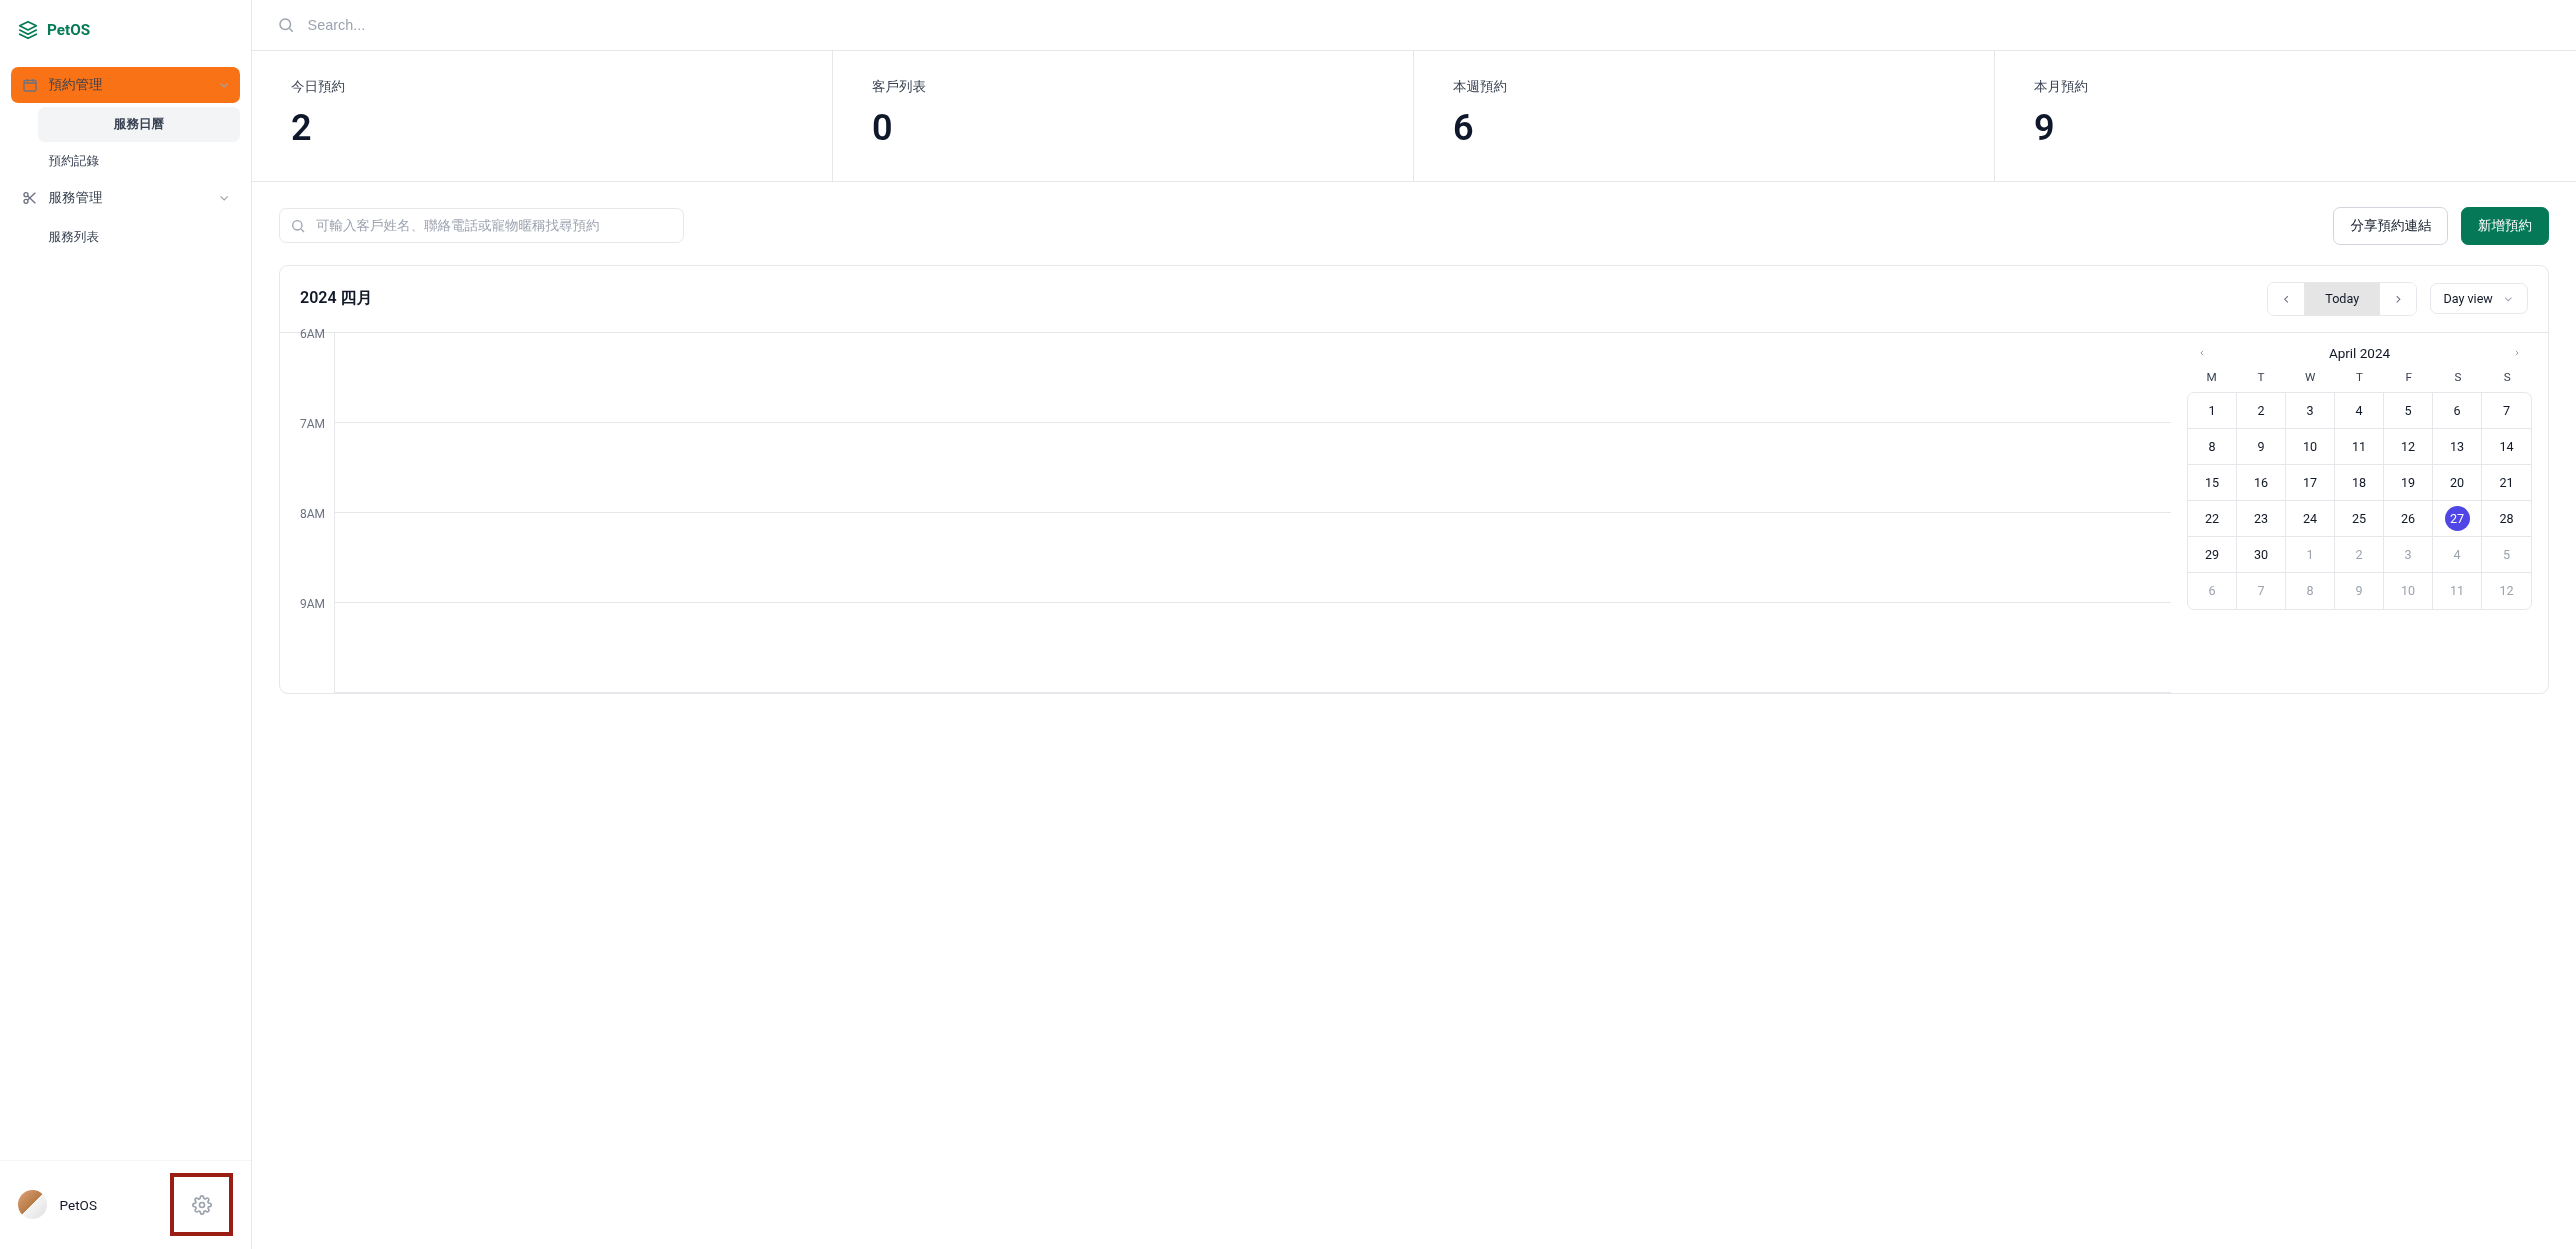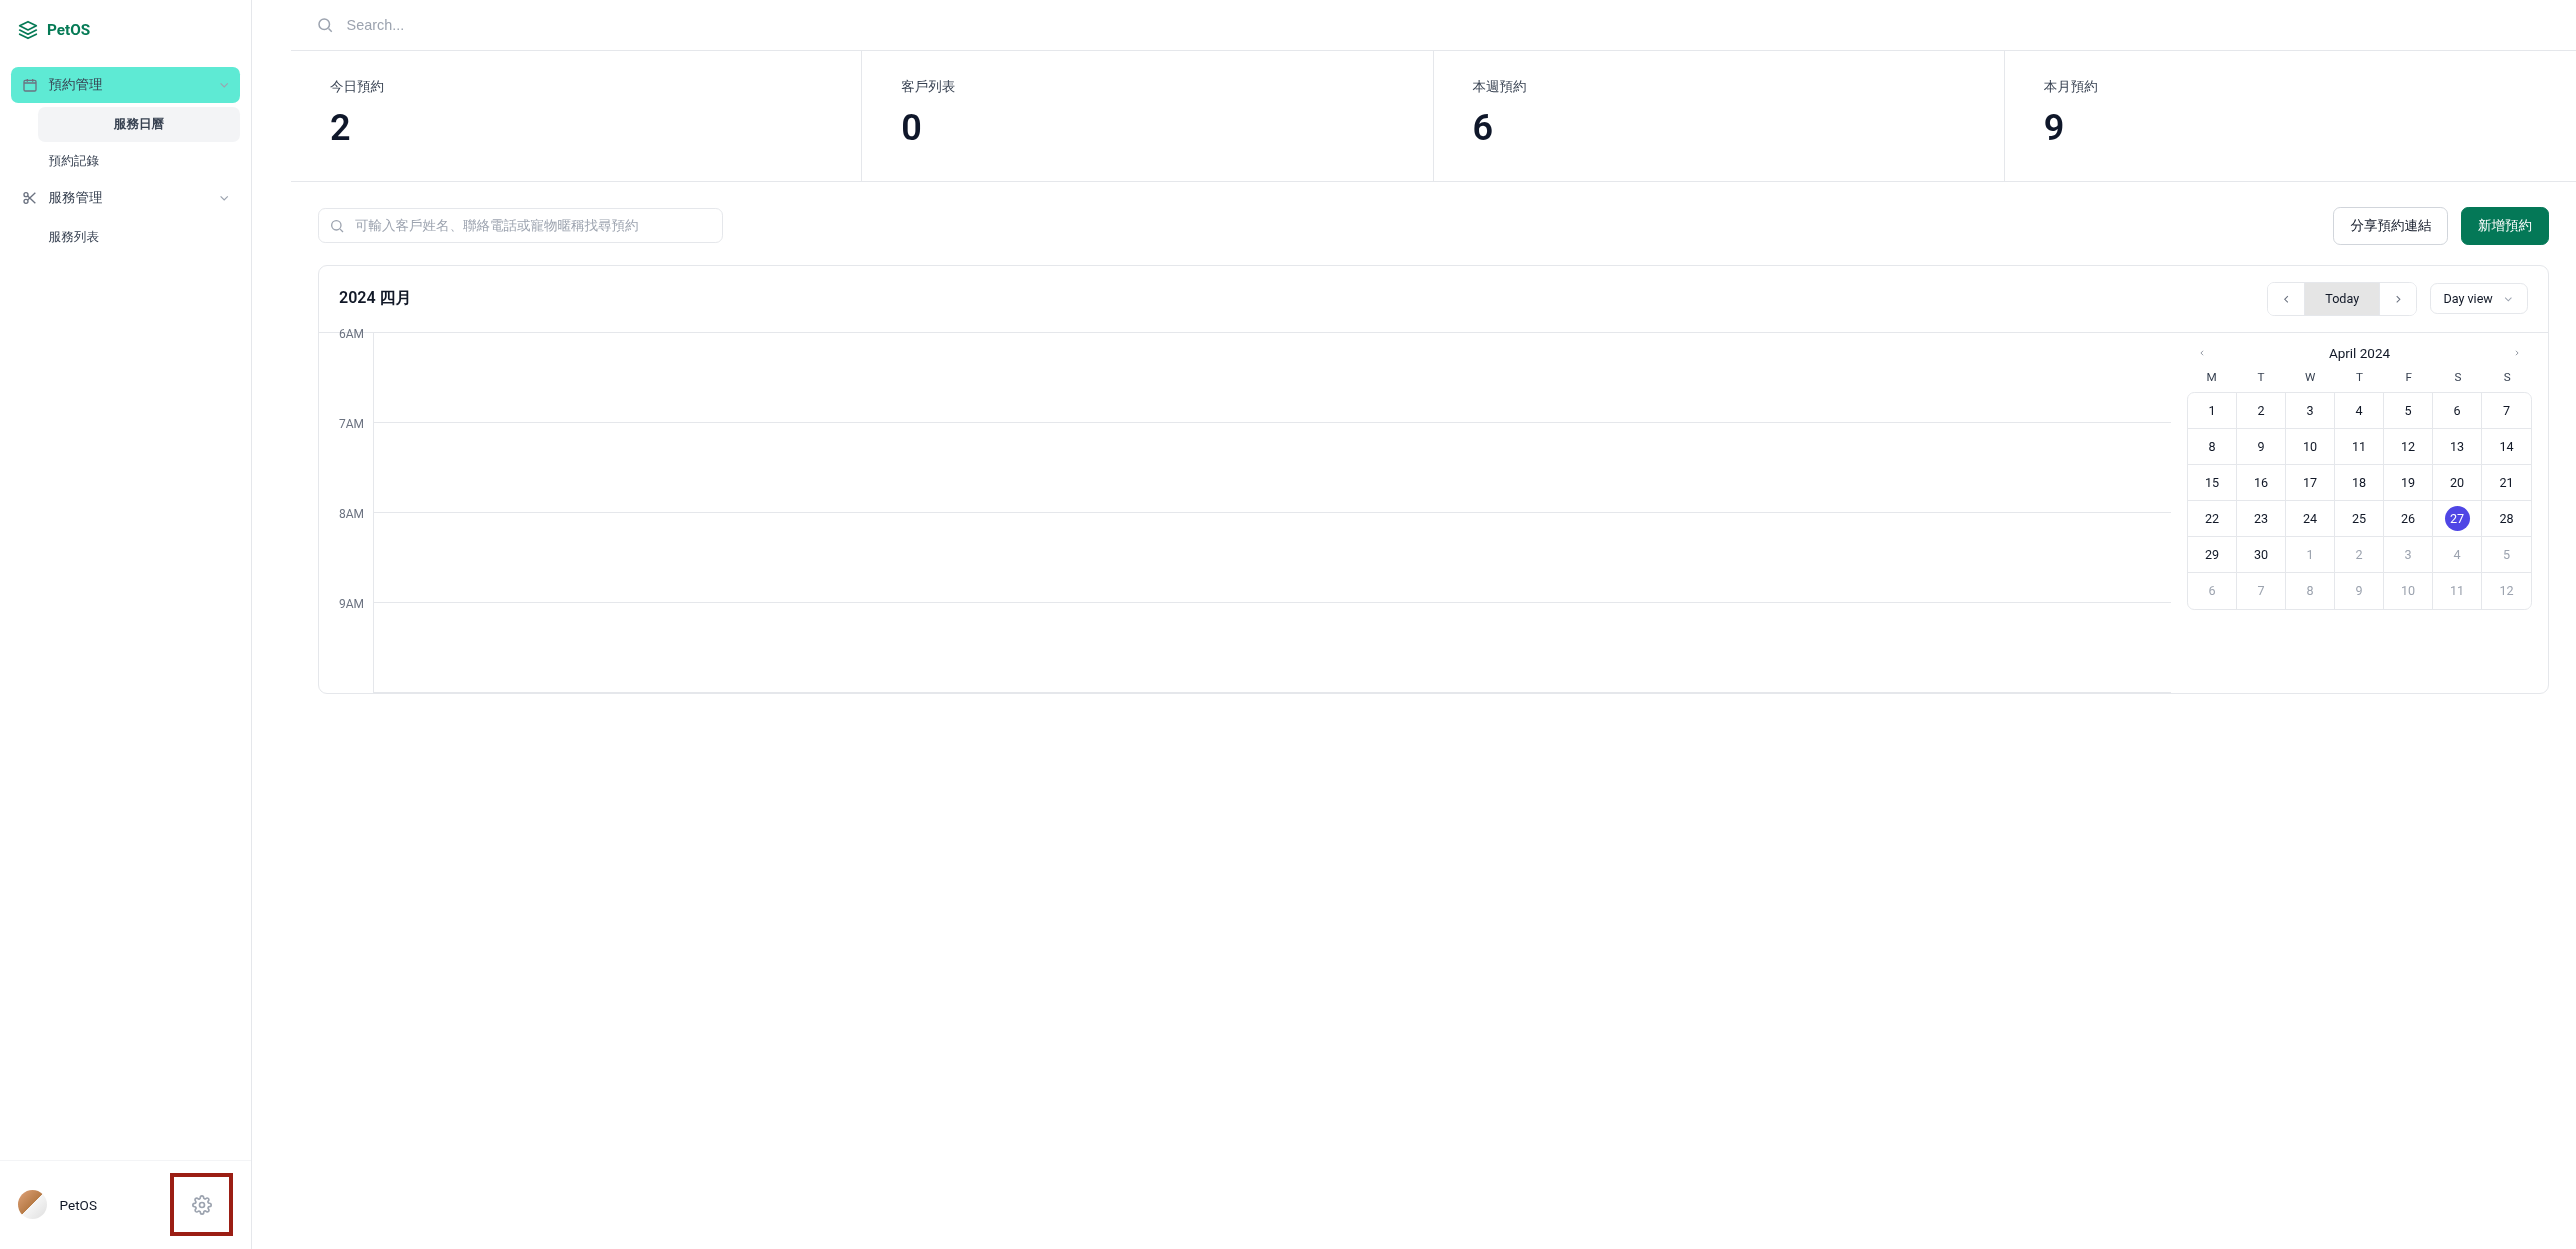--- a/index.html
+++ b/index.html
@@ -1,25 +1,25 @@
 <!DOCTYPE html>
 <html style="font-size:14.4px"><head>
 <meta charset="utf-8">
 <style>
 * { box-sizing: border-box; margin: 0; padding: 0; }
 body { font-family: -apple-system, BlinkMacSystemFont, "Segoe UI", Roboto, sans-serif; background: #fff; color: #1f2937; }
-.app { display: flex; min-height: 100vh; gap: 39px; }
+.app { display: flex; min-height: 100vh; }
 .sidebar { width: 252px; border-right: 0.9px solid #e5e7eb; display: flex; flex-direction: column; }
 .logo-row { display: flex; align-items: center; gap: 9px; padding: 20px 18px; }
 .logo-glyph { width: 20px; height: 20px; color: #057a55; }
 .logo-text { font-weight: 700; color: #057a55; font-size: 15.3px; }
 .nav { padding: 7.2px 10.8px; flex: 1; overflow-y: auto; }
 .nav-group { }
 .nav-group-header { display: flex; align-items: center; gap: 10.8px; padding: 9px 10.8px; border-radius: 7.2px; cursor: pointer; position: relative; font-size: 13.5px; color: #374151; }
-.nav-group-header.active { background: #5eead4; }
+.nav-group-header.active { background: #f97316; }
 .nav-group-header .chev { position: absolute; right: 9px; color: #9ca3af; }
 .nav-icon { width: 16px; height: 16px; color: #6b7280; flex-shrink: 0; }
 .nav-sub { padding-left: 27px; padding-top: 3.6px; }
 .nav-sub-item { padding: 9px 10.8px; border-radius: 7.2px; font-size: 12.6px; color: #374151; cursor: pointer; margin-bottom: 1.8px; }
 .nav-sub-item.active { background: #f3f4f6; font-weight: 700; text-align: center; }
 .sidebar-footer { padding: 12.6px 18px; display: flex; align-items: center; gap: 12.6px; border-top: 0.9px solid #f3f4f6; }
 .avatar { width: 29px; height: 29px; border-radius: 50%; background: linear-gradient(135deg,#e0a37a 0%,#b67a45 50%,#f5f5f5 50%,#dedede 100%); }
 .user-name { font-size: 13.5px; color: #111827; flex: 1; }
 .gear-wrap { width: 63px; height: 63px; border: 4.5px solid #9b1e14; display: flex; align-items: center; justify-content: center; margin-left: auto; }
 .gear-icon { width: 20px; height: 20px; color: #9ca3af; }

